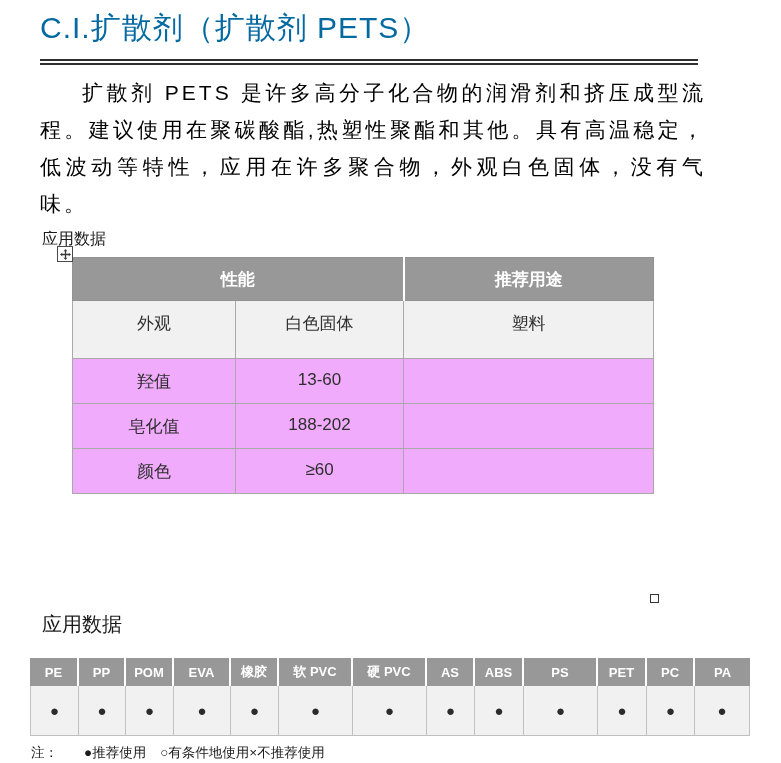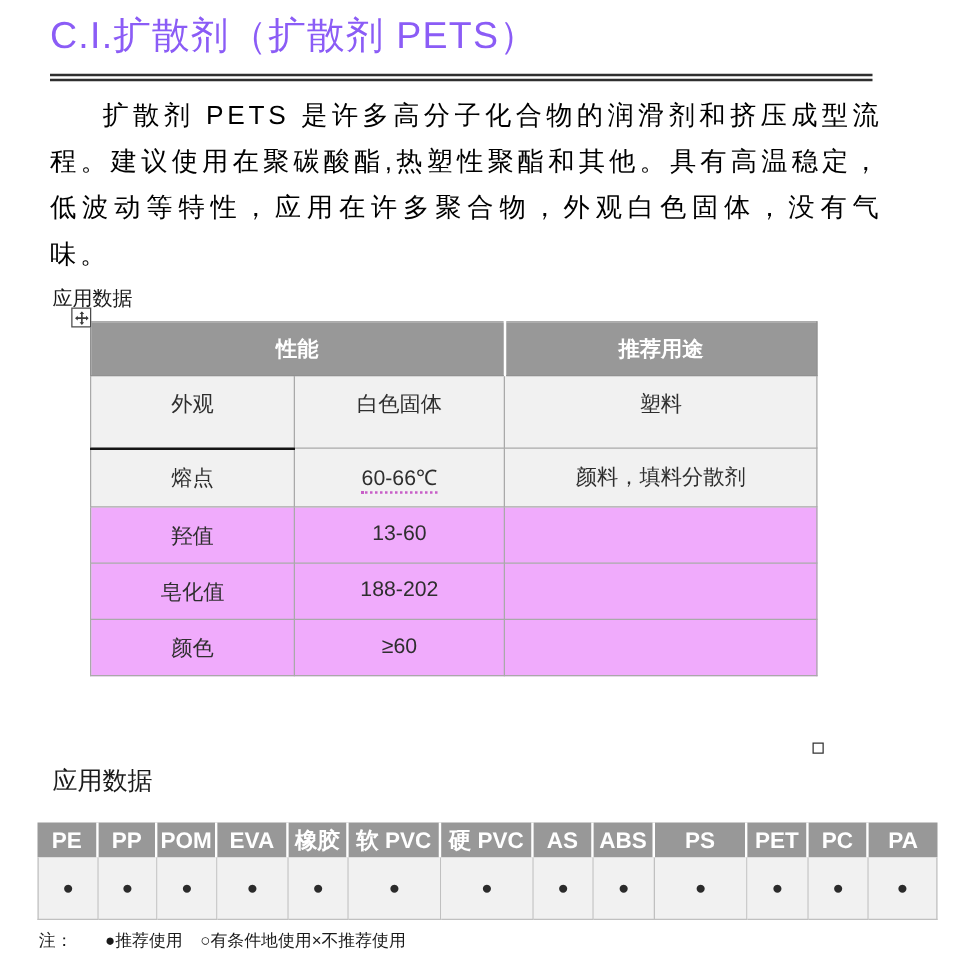--- a/index.html
+++ b/index.html
@@ -6,21 +6,21 @@
   html,body { background:#fff; }
   body {
     width: 781px; height: 763px;
     position: relative;
     font-family: "Liberation Sans", sans-serif;
     color: #1f1f1f;
     overflow: hidden;
   }
   .page-title {
     position: absolute; left: 40px; top: 8px;
-    font-size: 30px; font-weight: 400; color: #8b5cf6;
+    font-size: 30px; font-weight: 400; color: #0369a1;
     letter-spacing: 1px; white-space: nowrap;
   }
   .title-rule {
     position: absolute; left: 40px; top: 59px; width: 658px;
     height: 6px;
     border-top: 2px solid #2f2f2f;
     border-bottom: 2px solid #2f2f2f;
   }
   .intro {
     position: absolute; left: 40px; top: 74px; width: 666px;
@@ -73,21 +73,21 @@
     border-bottom: 2px dotted #c75fc7;
     padding-bottom: 1px;
   }
   
   table.apps {
     position: absolute; left: 30px; top: 658px; width: 720px;
     border-collapse: separate; border-spacing: 0; table-layout: fixed;
   }
   table.apps th {
     background: #989898; color: #fff;
-    font-size: 18px; font-weight: bold;
+    font-size: 13px; font-weight: bold;
     height: 28px; text-align: center; vertical-align: middle;
     border-right: 2px solid #fff;
     white-space: nowrap; overflow: hidden;
   }
   table.apps th:last-child { border-right: none; }
   table.apps td {
     height: 50px; background: #f1f1f1;
     text-align: center; vertical-align: middle;
     border-right: 1px solid #c0c0c0;
     border-bottom: 1px solid #c0c0c0;
@@ -127,25 +127,20 @@
     </colgroup>
   <tbody>
       <tr style="height:43px">
     <th colspan="2" class="sep">性能</th>
     <th>推荐用途</th>
   </tr>
   <tr class="shade" style="height:58px">
     <td>外观</td>
     <td>白色固体</td>
     <td>塑料</td>
-  </tr>
-  <tr class="shade" style="height:47px">
-    <td class="bt-dark">熔点</td>
-    <td><span class="dotted-mark">60-66℃</span></td>
-    <td>颜料，填料分散剂</td>
   </tr>
   <tr style="height:45px">
     <td>羟值</td>
     <td>13-60</td>
     <td></td>
   </tr>
   <tr style="height:45px">
     <td>皂化值</td>
     <td>188-202</td>
     <td></td>

